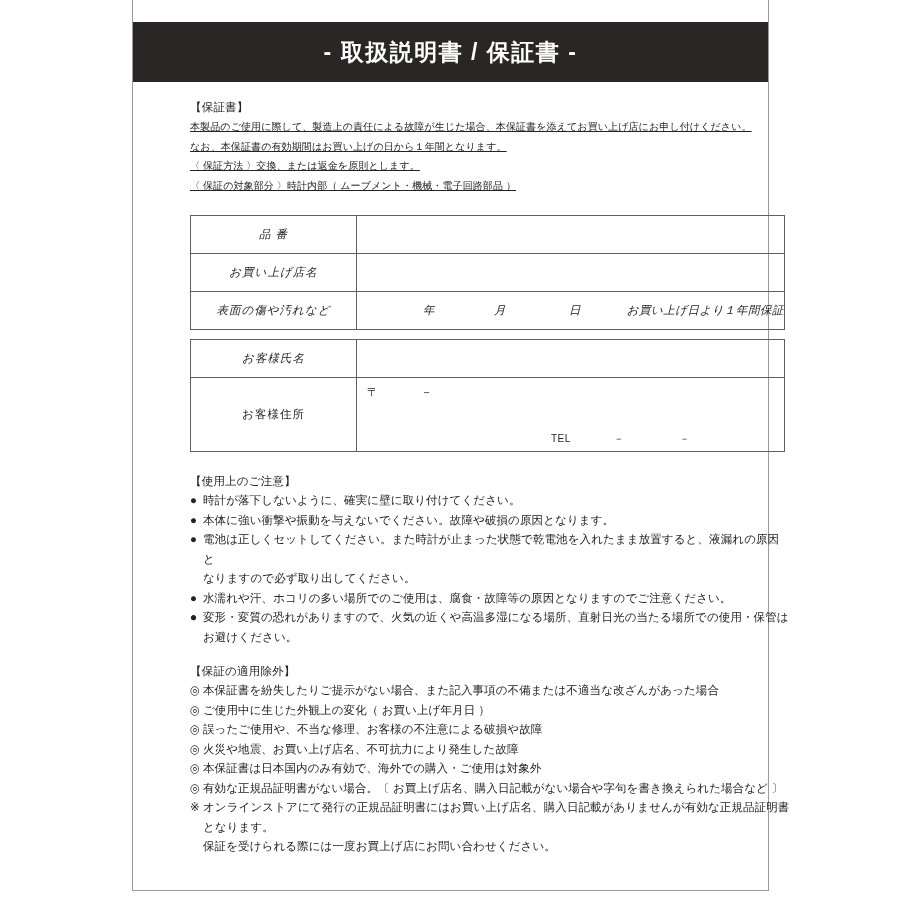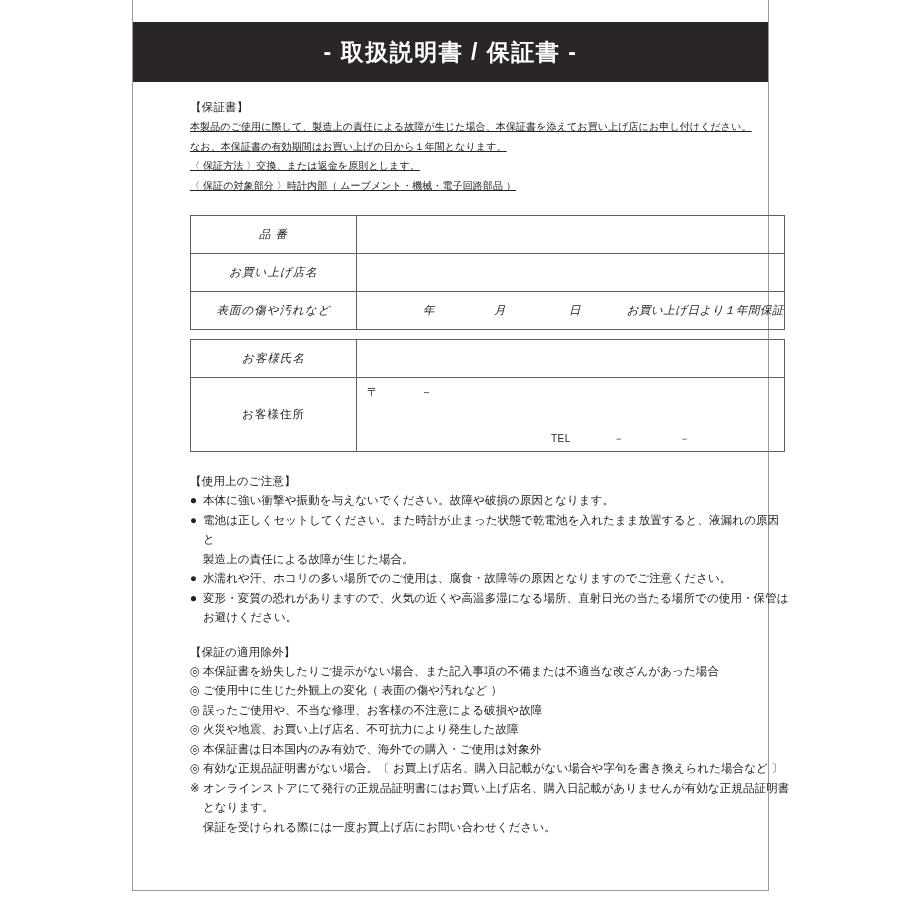--- a/index.html
+++ b/index.html
@@ -234,29 +234,30 @@
         </tbody>
       </table>
 
       <div class="spacer-lg"></div>
 
       <div>
         <p class="sec-head" style="padding-left:8px">【使用上のご注意】</p>
         <ul class="notes">
           <li>
             <span class="bullet">●</span>
+            <span>時計が落下しないように、確実に壁に取り付けてください。</span>
           </li>
           <li>
             <span class="bullet">●</span>
             <span>本体に強い衝撃や振動を与えないでください。故障や破損の原因となります。</span>
           </li>
           <li>
             <span class="bullet">●</span>
             <span>電池は正しくセットしてください。また時計が止まった状態で乾電池を入れたまま放置すると、液漏れの原因と</span>
-            <span class="cont">製造上の責任による故障が生じた場合。</span>
+            <span class="cont">なりますので必ず取り出してください。</span>
           </li>
           <li>
             <span class="bullet">●</span>
             <span>水濡れや汗、ホコリの多い場所でのご使用は、腐食・故障等の原因となりますのでご注意ください。</span>
           </li>
           <li>
             <span class="bullet">●</span>
           </li>
           <li>
             <span class="bullet">●</span>
@@ -270,21 +271,21 @@
 
       <div>
         <p class="sec-head" style="padding-left:8px">【保証の適用除外】</p>
         <ul class="notes">
           <li>
             <span class="bullet">◎</span>
             <span>本保証書を紛失したりご提示がない場合、また記入事項の不備または不適当な改ざんがあった場合</span>
           </li>
           <li>
             <span class="bullet">◎</span>
-            <span>ご使用中に生じた外観上の変化（ 表面の傷や汚れなど ）</span>
+            <span>ご使用中に生じた外観上の変化（ お買い上げ年月日 ）</span>
           </li>
           <li>
             <span class="bullet">◎</span>
             <span>誤ったご使用や、不当な修理、お客様の不注意による破損や故障</span>
           </li>
           <li>
             <span class="bullet">◎</span>
             <span>火災や地震、お買い上げ店名、不可抗力により発生した故障</span>
           </li>
           <li>

